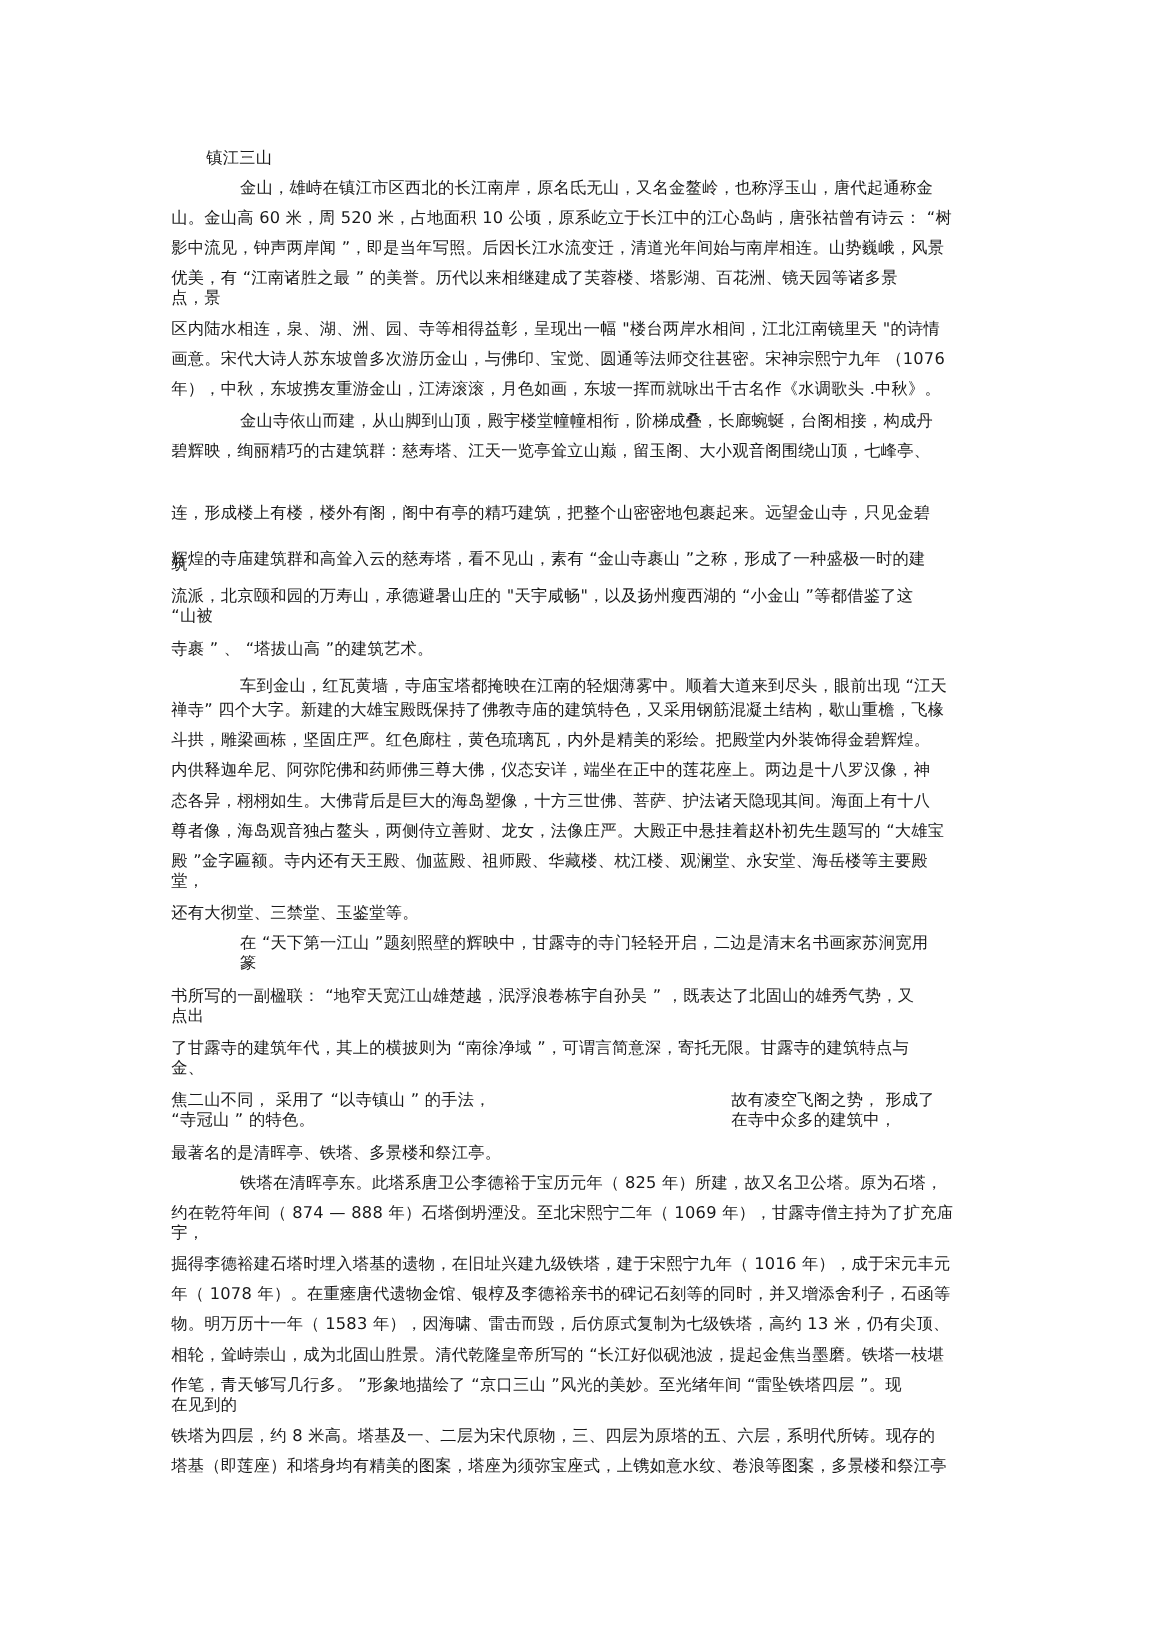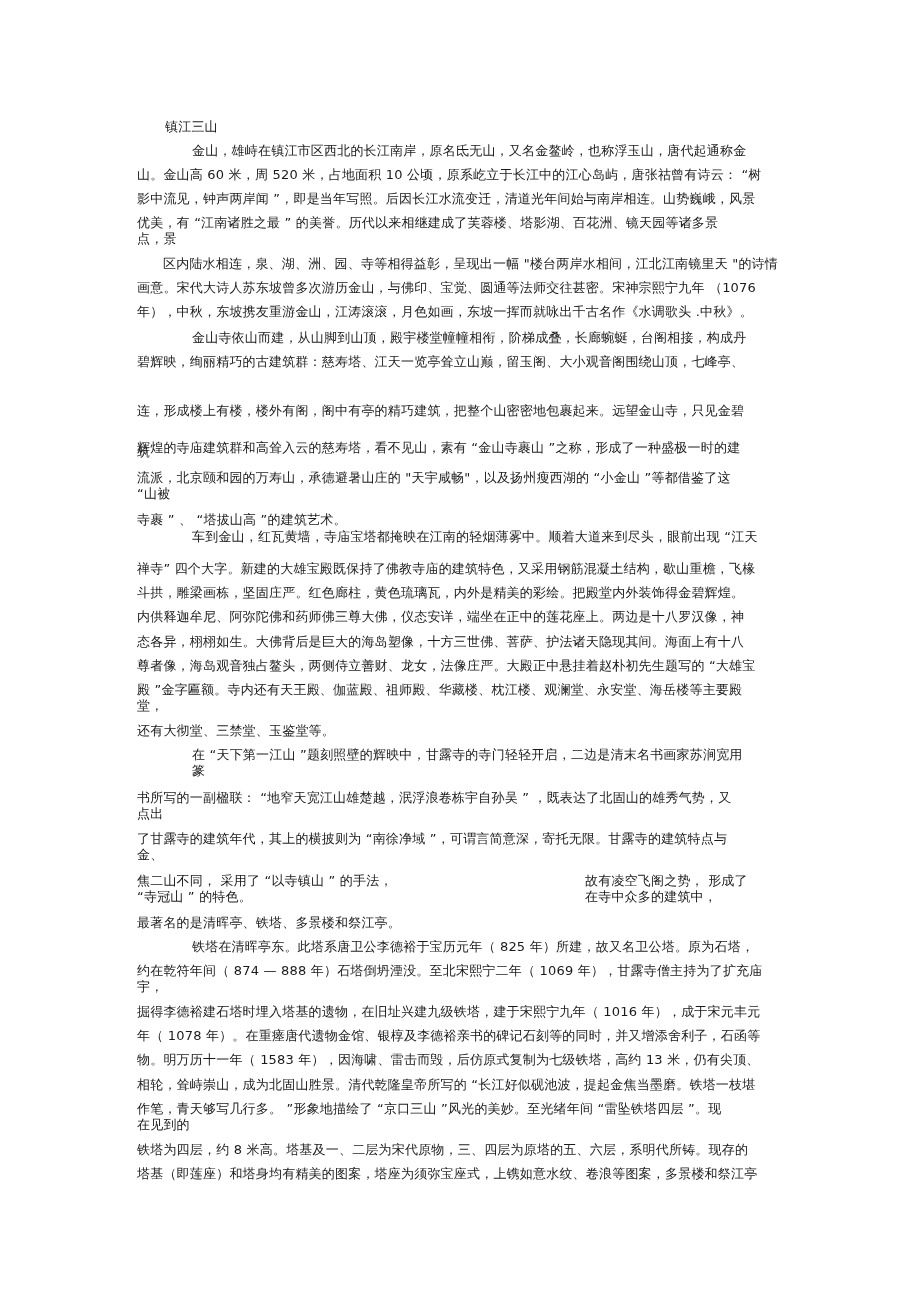--- a/index.html
+++ b/index.html
@@ -14,32 +14,32 @@
 </head>
 <body>
 
 <div class="page" id="page">
     <div class="ln title" style="top: 119px;">镇江三山</div>
     <div class="ln ind" style="top: 143px;">金山，雄峙在镇江市区西北的长江南岸，原名氐无山，又名金鳌岭，也称浮玉山，唐代起通称金</div>
     <div class="ln" style="top: 167px;">山。金山高 60 米，周  520 米，占地面积   10 公顷，原系屹立于长江中的江心岛屿，唐张祜曾有诗云：  “树</div>
     <div class="ln" style="top: 191px;">影中流见，钟声两岸闻 ”，即是当年写照。后因长江水流变迁，清道光年间始与南岸相连。山势巍峨，风景</div>
     <div class="ln" style="top: 215px;">优美，有 “江南诸胜之最      ” 的美誉。历代以来相继建成了芙蓉楼、塔影湖、百花洲、镜天园等诸多景</div>
     <div class="ln" style="top: 231px;">点，景</div>
-    <div class="ln" style="top: 256px; margin-left: 26px;">区内陆水相连，泉、湖、洲、园、寺等相得益彰，呈现出一幅  "楼台两岸水相间，江北江南镜里天 "的诗情</div>
+    <div class="ln" style="top: 256px;">区内陆水相连，泉、湖、洲、园、寺等相得益彰，呈现出一幅  "楼台两岸水相间，江北江南镜里天 "的诗情</div>
     <div class="ln" style="top: 280px;">画意。宋代大诗人苏东坡曾多次游历金山，与佛印、宝觉、圆通等法师交往甚密。宋神宗熙宁九年      （1076</div>
     <div class="ln" style="top: 304px;">年），中秋，东坡携友重游金山，江涛滚滚，月色如画，东坡一挥而就咏出千古名作《水调歌头 .中秋》。</div>
     <div class="ln ind" style="top: 330px;">金山寺依山而建，从山脚到山顶，殿宇楼堂幢幢相衔，阶梯成叠，长廊蜿蜒，台阁相接，构成丹</div>
     <div class="ln" style="top: 354px;">碧辉映，绚丽精巧的古建筑群：慈寿塔、江天一览亭耸立山巅，留玉阁、大小观音阁围绕山顶，七峰亭、</div>
     <div class="ln" style="top: 403px; text-align: right;">连，形成楼上有楼，楼外有阁，阁中有亭的精巧建筑，把整个山密密地包裹起来。远望金山寺，只见金碧</div>
     <div class="ln" style="top: 428px; margin-top: 12px;">辉煌的寺庙建筑群和高耸入云的慈寿塔，看不见山，素有 “金山寺裹山 ”之称，形成了一种盛极一时的建</div>
     <div class="ln" style="top: 444px;">筑</div>
     <div class="ln" style="top: 470px;">流派，北京颐和园的万寿山，承德避暑山庄的 "天宇咸畅"，以及扬州瘦西湖的 “小金山 ”等都借鉴了这</div>
     <div class="ln" style="top: 486px;">“山被</div>
     <div class="ln" style="top: 512px;">寺裹 ”  、 “塔拔山高 ”的建筑艺术。</div>
-    <div class="ln ind" style="top: 529px;">车到金山，红瓦黄墙，寺庙宝塔都掩映在江南的轻烟薄雾中。顺着大道来到尽头，眼前出现 “江天</div>
+    <div class="ln ind" style="top: 542px;">车到金山，红瓦黄墙，寺庙宝塔都掩映在江南的轻烟薄雾中。顺着大道来到尽头，眼前出现 “江天</div>
     <div class="ln" style="top: 561px;">禅寺” 四个大字。新建的大雄宝殿既保持了佛教寺庙的建筑特色，又采用钢筋混凝土结构，歇山重檐，飞椽</div>
     <div class="ln" style="top: 585px;">斗拱，雕梁画栋，坚固庄严。红色廊柱，黄色琉璃瓦，内外是精美的彩绘。把殿堂内外装饰得金碧辉煌。</div>
     <div class="ln" style="top: 634px;">态各异，栩栩如生。大佛背后是巨大的海岛塑像，十方三世佛、菩萨、护法诸天隐现其间。海面上有十八</div>
     <div class="ln" style="top: 609px;">内供释迦牟尼、阿弥陀佛和药师佛三尊大佛，仪态安详，端坐在正中的莲花座上。两边是十八罗汉像，神</div>
     <div class="ln" style="top: 658px;">尊者像，海岛观音独占鳌头，两侧侍立善财、龙女，法像庄严。大殿正中悬挂着赵朴初先生题写的 “大雄宝</div>
     <div class="ln" style="top: 682px;">殿 ”金字匾额。寺内还有天王殿、伽蓝殿、祖师殿、华藏楼、枕江楼、观澜堂、永安堂、海岳楼等主要殿</div>
     <div class="ln" style="top: 698px;">堂，</div>
     <div class="ln" style="top: 723px;">还有大彻堂、三禁堂、玉鉴堂等。</div>
     <div class="ln ind" style="top: 747px;">在 “天下第一江山 ”题刻照壁的辉映中，甘露寺的寺门轻轻开启，二边是清末名书画家苏涧宽用</div>
     <div class="ln ind" style="top: 763px;">篆</div>

